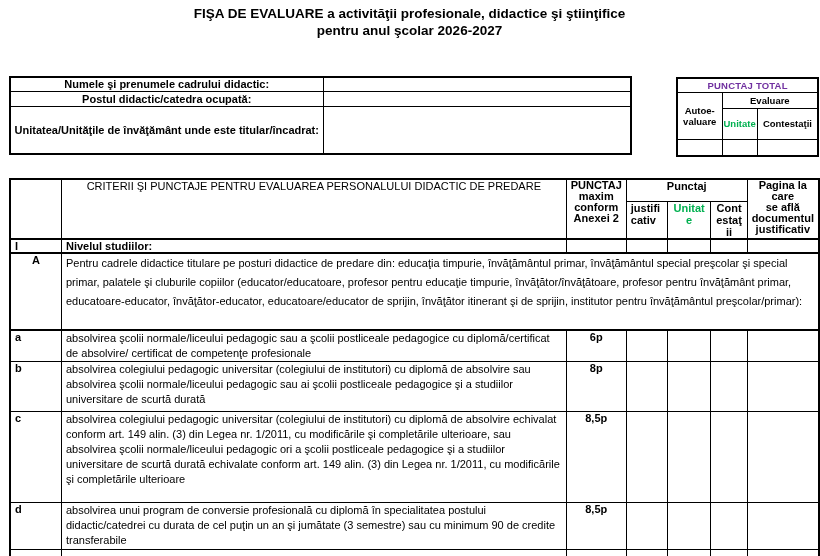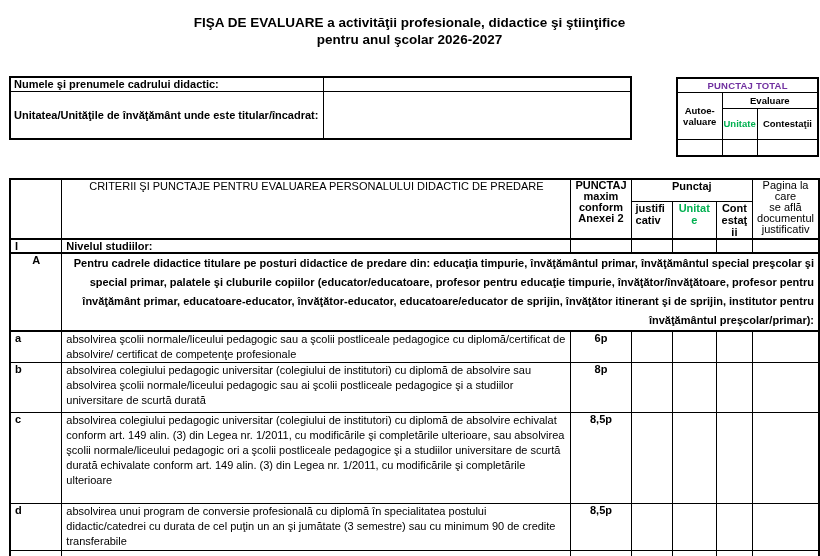--- a/index.html
+++ b/index.html
@@ -2,55 +2,55 @@
 <html><head>
 <meta charset="utf-8">
 <style>
   html,body{margin:0;padding:0;}
   body{
     width:820px;height:556px;overflow:hidden;position:relative;
     background:#ffffff;color:#000;
     font-family:"Liberation Sans","DejaVu Sans",sans-serif;
   }
   
-  .title-block{position:absolute;top:14px;left:0;width:819px;text-align:center;
+  .title-block{position:absolute;top:5px;left:0;width:819px;text-align:center;
     font-weight:bold;font-size:13.5px;line-height:17px;}
   .u{text-decoration:underline;}
   .purple{color:#7030A0;}
   
   table{border-collapse:collapse;table-layout:fixed;}
   .form-tbl{position:absolute;left:9px;top:76px;border:2.5px solid #000;}
   .form-tbl td{border:1.5px solid #000;font-size:11px;font-weight:bold;
-    padding:0 3px;vertical-align:middle;overflow:hidden;}
+    padding:0 3px;vertical-align:middle;overflow:hidden;text-align:center;}
   
   .total-tbl{position:absolute;left:676px;top:77px;border:2.5px solid #000;}
   .total-tbl td{border:1.5px solid #000;font-size:9.5px;font-weight:bold;
     text-align:center;vertical-align:middle;padding:0 1px;overflow:hidden;}
   .total-title{color:#7030A0;font-size:10.5px;letter-spacing:.2px;}
   .green{color:#00B050;}
   .pre{white-space:pre-line;}
   
   .main-tbl{position:absolute;left:9px;top:178px;border:2.5px solid #000;}
   .main-tbl td{border:1.4px solid #000;vertical-align:top;font-size:11px;
     padding:0 4px;overflow:hidden;}
   .h-criteria{font-weight:normal;font-size:10.5px;text-align:center;vertical-align:middle;}
   .h-max{font-weight:bold;font-size:9px;text-align:center;vertical-align:middle;
     line-height:11px;padding:0 1px;}
   .h-group{font-weight:bold;font-size:10.5px;text-align:center;vertical-align:middle;}
   .h-sub{font-weight:bold;font-size:10px;vertical-align:middle;line-height:12px;
     word-break:break-all;padding:0 2px;}
   .h-auto{text-align:left;}
   .h-unit{text-align:center;}
   .h-cont{text-align:center;font-size:9.5px;}
-  .h-pagina{font-weight:normal;font-size:9px;text-align:center;vertical-align:middle;
+  .h-pagina{font-weight:bold;font-size:9px;text-align:center;vertical-align:middle;
     line-height:11px;padding:0 2px;}
   .c-letter{font-weight:bold;padding:0 2px;}
   .c-letter-bottom{font-weight:bold;text-align:center;vertical-align:bottom;padding:0 2px;}
   .c-text{line-height:15px;padding:1px 5px 0 5px;}
-  .c-group-text{font-weight:bold;font-size:11.5px;line-height:19px;padding:2px 6px 0 6px;text-align:right;}
+  .c-group-text{font-weight:normal;font-size:11.5px;line-height:19px;padding:2px 6px 0 6px;}
   .c-section{font-weight:bold;padding:0 4px;}
   .c-points{font-weight:bold;text-align:center;padding-top:1px;}
   tr.row-section td{border-top:2.5px solid #000;border-bottom:2.5px solid #000;}
   tr.row-group td{border-bottom:2.2px solid #000;}
 </style>
 </head>
 <body>
 
 <div class="title-block">
   <div>FIŞA DE EVALUARE a activităţii profesionale, didactice şi ştiinţifice</div>
@@ -58,20 +58,24 @@
 </div>
 
 <table class="form-tbl">
   <colgroup>
       <col style="width:313px">
       <col style="width:308px">
     </colgroup>
   <tbody>
       <tr style="height:14px">
     <td>Numele şi prenumele cadrului didactic:</td>
+    <td></td>
+  </tr>
+  <tr style="height:15px">
+    <td>Postul didactic/catedra ocupată:</td>
     <td></td>
   </tr>
   <tr style="height:48px">
     <td>Unitatea/Unităţile de învăţământ unde este titular/încadrat:</td>
     <td></td>
   </tr>
 </tbody>
   </table>
 
 <table class="total-tbl">

